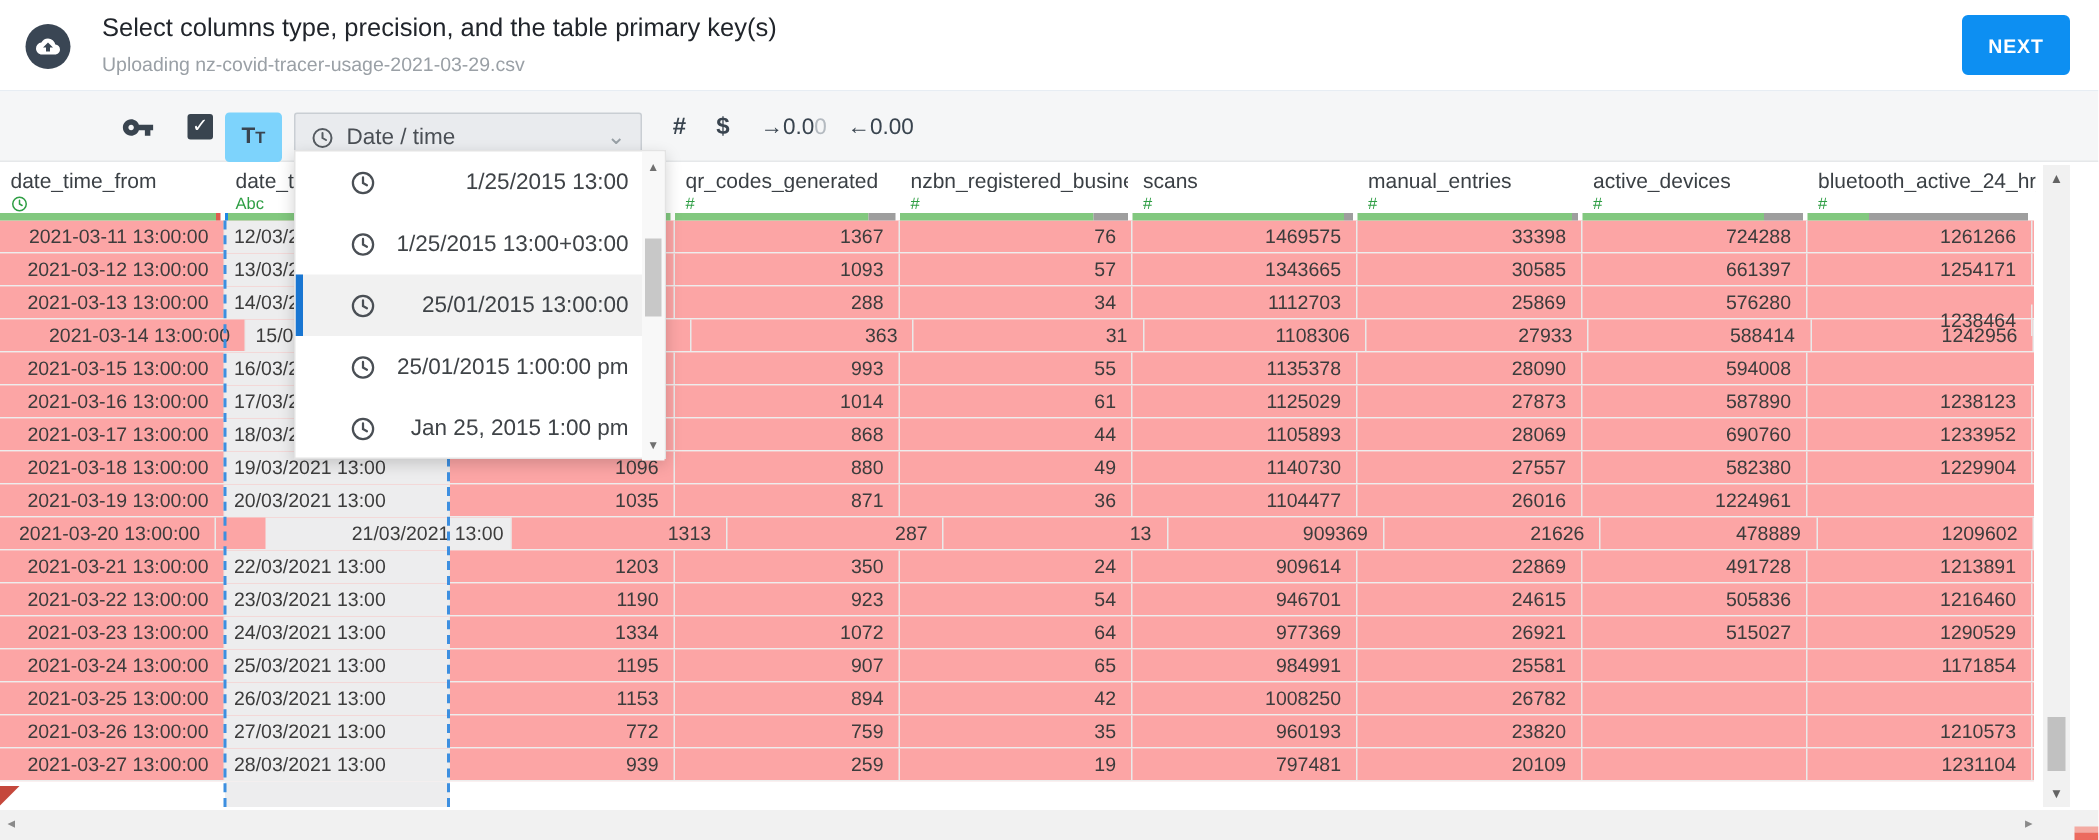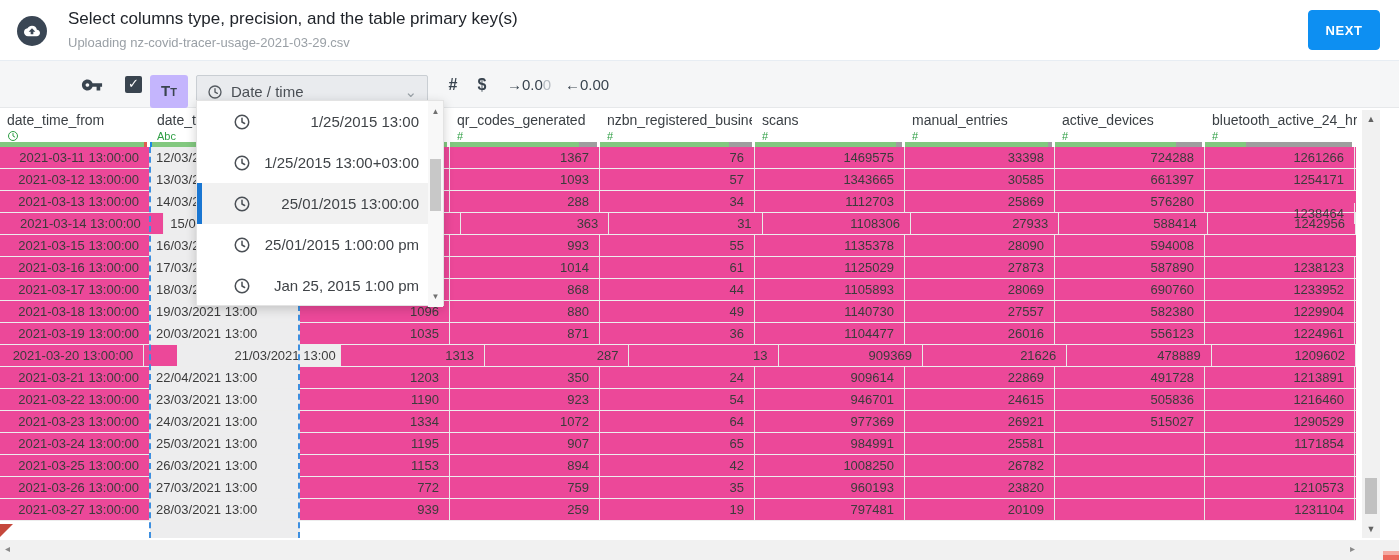--- a/index.html
+++ b/index.html
@@ -13,41 +13,41 @@
   .subtitle { position:absolute; left:68px; top:35px; font-size:13px; color:#9aa0a6; }
   .btn { position:absolute; top:10px; height:40px; border-radius:4px; font-size:13px; font-weight:700; letter-spacing:.6px; cursor:pointer; font-family:"Liberation Sans",sans-serif; }
   .btn-back { right:104px; width:79px; background:#fff; border:1px solid #dadce0; color:#3c4043; }
   .btn-next { right:19px; width:72px; background:#0d8ff2; border:1px solid #0d8ff2; color:#fff; }
 
   
   .toolbar { position:absolute; left:0; top:61px; width:1399px; height:47px; background:#f5f6f7; border-bottom:1px solid #e6e8ea; z-index:10; }
   .tb-icon { position:absolute; top:0; height:47px; display:flex; align-items:center; justify-content:center; color:#39444f; }
   .tb-key { left:78px; width:28px; }
   .tb-checkbox { position:absolute; left:125px; top:15px; width:17px; height:17px; background:#39444f; border-radius:2px; color:#fff; font-size:13px; line-height:16px; text-align:center; }
-  .tb-text-btn { position:absolute; left:150px; top:14px; width:38px; height:33px; background:#c4b5fd; border-radius:3px; color:#39444f; font-size:15px; font-weight:600; font-variant:small-caps; text-align:center; line-height:32px; }
+  .tb-text-btn { position:absolute; left:150px; top:14px; width:38px; height:33px; background:#7dd3fc; border-radius:3px; color:#39444f; font-size:15px; font-weight:600; font-variant:small-caps; text-align:center; line-height:32px; }
   .tb-select { position:absolute; left:196px; top:14px; width:232px; height:33px; background:#e9ebee; border:1px solid #c9ced3; border-radius:2px; display:flex; align-items:center; padding:0 10px; }
   .tb-select .lbl { flex:1; font-size:15px; color:#4a4f55; margin-left:8px; }
   .tb-select .chev { color:#98a0a6; font-size:15px; line-height:10px; }
   .tb-hash { left:441px; width:24px; font-size:16px; font-weight:700; }
   .tb-dollar { left:470px; width:24px; font-size:16px; font-weight:700; }
   .tb-dec { position:absolute; top:0; height:47px; display:flex; align-items:center; font-size:15px; color:#39444f; }
   .tb-dec .muted { color:#b4bac0; }
   .tb-inc-dec { left:507px; }
   .tb-dec-dec { left:565px; }
 
   
   .grid { position:absolute; left:0; top:108px; width:1356px; z-index:1; }
   #header-cells { display:flex; height:39px; background:#fff; }
   .hcell { position:relative; height:39px; cursor:pointer; }
   .hname { position:absolute; left:7px; top:4px; font-size:14px; color:#3b4045; white-space:nowrap; overflow:hidden; max-width:145px; }
   .htype { position:absolute; left:7px; top:22px; font-size:11px; color:#2e9e44; height:12px; display:flex; align-items:center; }
   .hbar { position:absolute; left:0; bottom:0; height:5px; width:calc(100% - 3px); display:flex; }
   .hbar span { display:block; height:5px; }
   #rows { }
-  .trow { display:flex; height:22px; border-bottom:1px solid #ededed; background:#ec4899; }
+  .trow { display:flex; height:22px; border-bottom:1px solid #ededed; background:#fca5a5; }
   .tcell { height:21px; line-height:21px; font-size:13px; color:#3c3c3c; padding:0 10px 0 4px; border-right:1px solid #e9e9e9; white-space:nowrap; overflow:hidden; }
   .tcell.sel { background:#ededee; }
   .empty-strip { position:relative; height:17px; background:#fff; }
   .empty-strip .sel-seg { position:absolute; left:150px; top:0; width:150px; height:17px; background:#ededee; }
   .dash { position:absolute; top:147px; height:391px; width:0; border-left:2px dashed #3d8fe0; z-index:5; }
 
   
   .popup { position:absolute; left:196px; top:100px; width:248px; height:206px; background:#fff; border:1px solid #e3e3e3; box-shadow:0 3px 10px rgba(0,0,0,.18); z-index:30; }
   .dd-items { position:absolute; left:0; top:0; width:233px; height:206px; overflow:hidden; }
   .dd-item { position:relative; height:41px; display:flex; align-items:center; padding:0 11px 0 36px; cursor:pointer; }
@@ -223,21 +223,21 @@
           <div class="tcell sel" style="width: 150px; text-align: left; padding: 0px 4px 0px 6px;">14/03/2021 13:00</div>
           <div class="tcell" style="width: 150px; text-align: right;"></div>
           <div class="tcell" style="width: 150px; text-align: right;">288</div>
           <div class="tcell" style="width: 155px; text-align: right;">34</div>
           <div class="tcell" style="width: 150px; text-align: right;">1112703</div>
           <div class="tcell" style="width: 150px; text-align: right;">25869</div>
           <div class="tcell" style="width: 150px; text-align: right;">576280</div>
           <div class="tcell" style="width: 150px; text-align: right; margin-top: 12px;">1238464</div>
         </div>
         <div class="trow">
-          <div class="tcell" style="width: 150px;  margin-left: 16px;">2021-03-14 13:00:00</div>
+          <div class="tcell" style="width: 150px; text-align: right; margin-left: 16px;">2021-03-14 13:00:00</div>
           <div class="tcell sel" style="width: 150px; text-align: left; padding: 0px 4px 0px 6px;">15/03/2021 13:00</div>
           <div class="tcell" style="width: 150px; text-align: right;"></div>
           <div class="tcell" style="width: 150px; text-align: right;">363</div>
           <div class="tcell" style="width: 155px; text-align: right;">31</div>
           <div class="tcell" style="width: 150px; text-align: right;">1108306</div>
           <div class="tcell" style="width: 150px; text-align: right;">27933</div>
           <div class="tcell" style="width: 150px; text-align: right;">588414</div>
           <div class="tcell" style="width: 150px; text-align: right;">1242956</div>
         </div>
         <div class="trow">
@@ -284,37 +284,36 @@
           <div class="tcell" style="width: 150px; text-align: right;">1229904</div>
         </div>
         <div class="trow">
           <div class="tcell" style="width: 150px; text-align: right;">2021-03-19 13:00:00</div>
           <div class="tcell sel" style="width: 150px; text-align: left; padding: 0px 4px 0px 6px;">20/03/2021 13:00</div>
           <div class="tcell" style="width: 150px; text-align: right;">1035</div>
           <div class="tcell" style="width: 150px; text-align: right;">871</div>
           <div class="tcell" style="width: 155px; text-align: right;">36</div>
           <div class="tcell" style="width: 150px; text-align: right;">1104477</div>
           <div class="tcell" style="width: 150px; text-align: right;">26016</div>
-          <div class="tcell" style="width: 150px; text-align: right;">556123</div>
           <div class="tcell" style="width: 150px; text-align: right;">1224961</div>
         </div>
         <div class="trow">
           <div class="tcell" style="width: 150px; text-align: right;">2021-03-20 13:00:00</div>
           <div class="tcell sel" style="width: 170px; text-align: right; padding: 0px 4px 0px 6px; margin-left: 33px;">21/03/2021 13:00</div>
           <div class="tcell" style="width: 150px; text-align: right;">1313</div>
           <div class="tcell" style="width: 150px; text-align: right;">287</div>
           <div class="tcell" style="width: 155px; text-align: right;">13</div>
           <div class="tcell" style="width: 150px; text-align: right;">909369</div>
           <div class="tcell" style="width: 150px; text-align: right;">21626</div>
           <div class="tcell" style="width: 150px; text-align: right;">478889</div>
           <div class="tcell" style="width: 150px; text-align: right;">1209602</div>
         </div>
         <div class="trow">
           <div class="tcell" style="width: 150px; text-align: right;">2021-03-21 13:00:00</div>
-          <div class="tcell sel" style="width: 150px; text-align: left; padding: 0px 4px 0px 6px;">22/04/2021 13:00</div>
+          <div class="tcell sel" style="width: 150px; text-align: left; padding: 0px 4px 0px 6px;">22/03/2021 13:00</div>
           <div class="tcell" style="width: 150px; text-align: right;">1203</div>
           <div class="tcell" style="width: 150px; text-align: right;">350</div>
           <div class="tcell" style="width: 155px; text-align: right;">24</div>
           <div class="tcell" style="width: 150px; text-align: right;">909614</div>
           <div class="tcell" style="width: 150px; text-align: right;">22869</div>
           <div class="tcell" style="width: 150px; text-align: right;">491728</div>
           <div class="tcell" style="width: 150px; text-align: right;">1213891</div>
         </div>
         <div class="trow">
           <div class="tcell" style="width: 150px; text-align: right;">2021-03-22 13:00:00</div>

